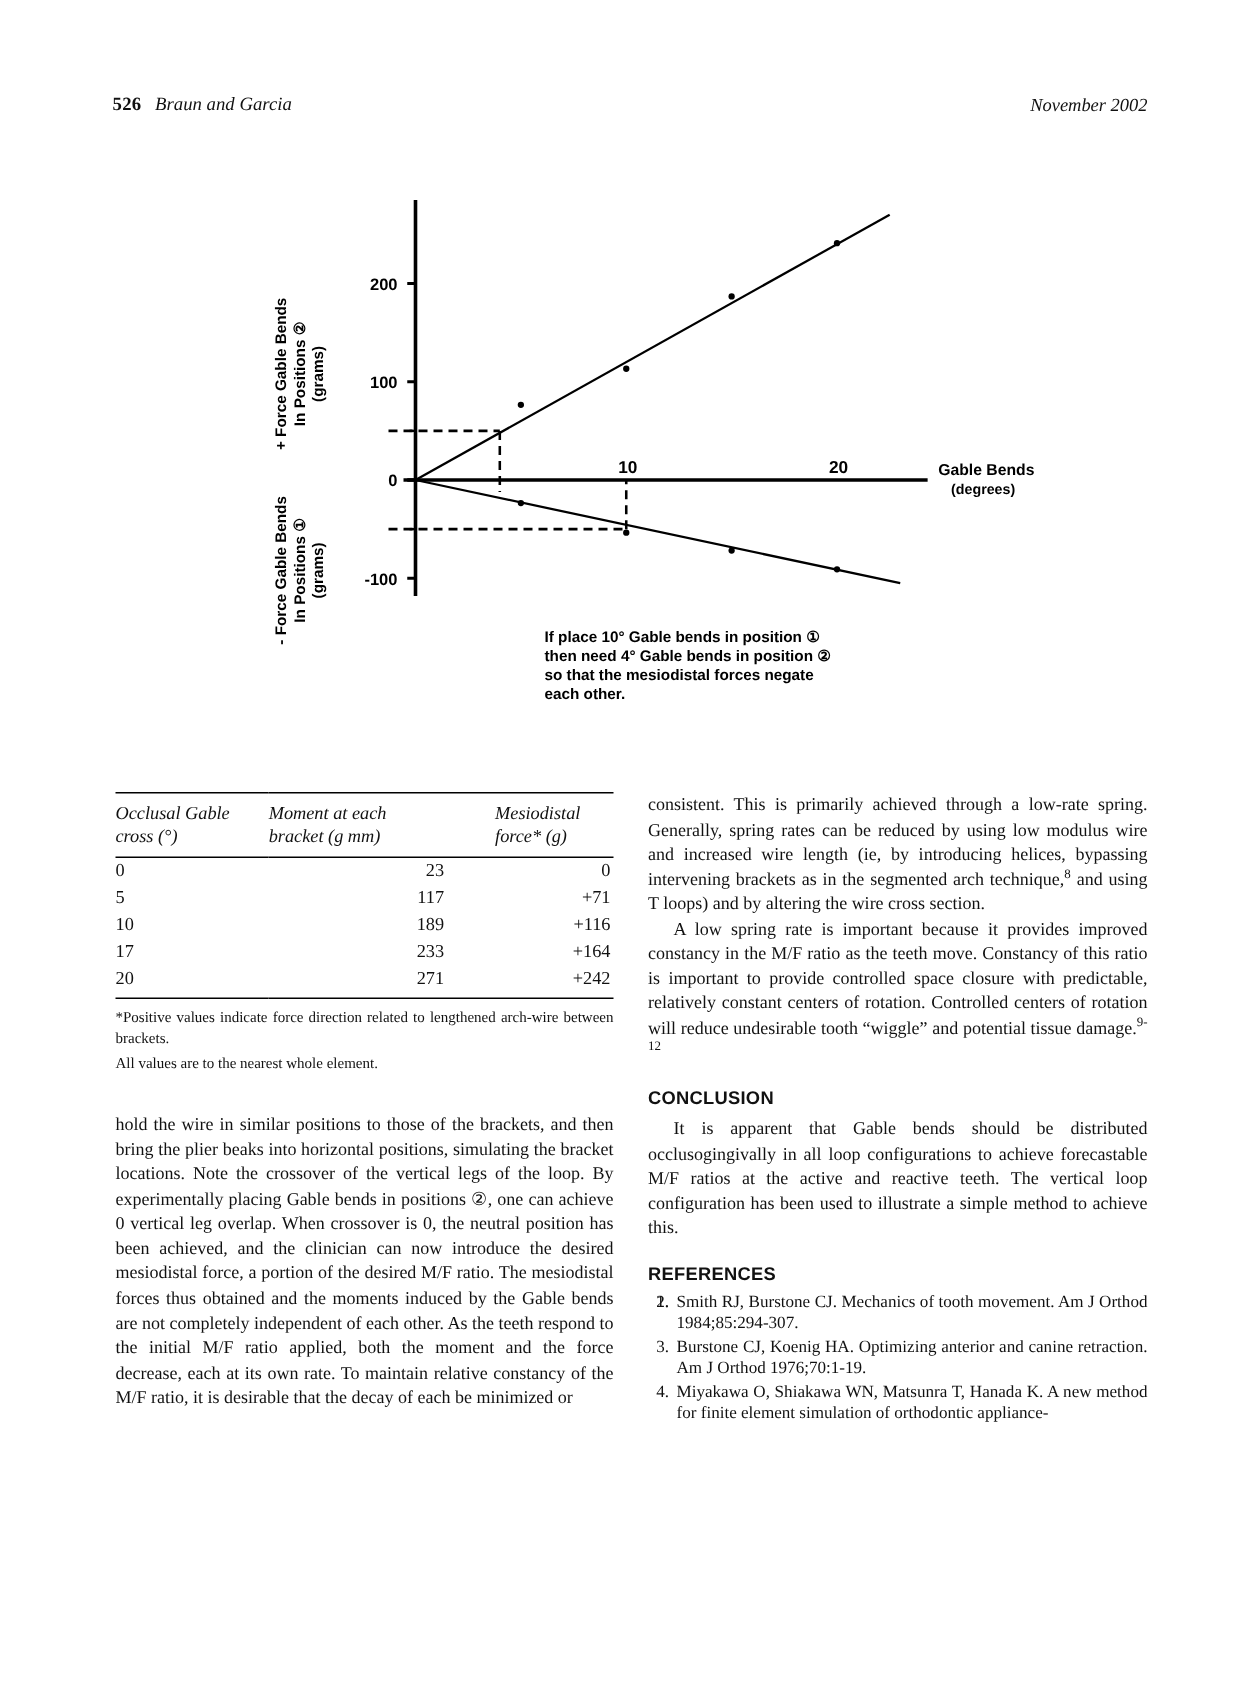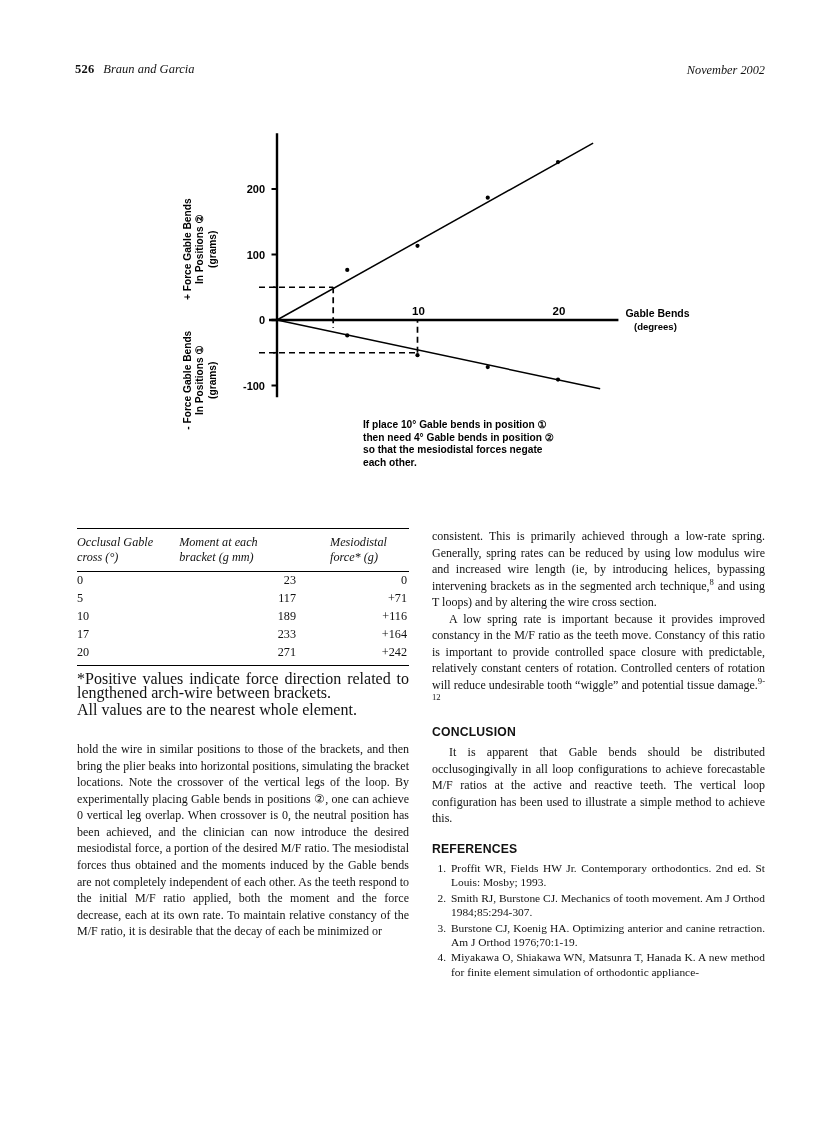--- a/index.html
+++ b/index.html
@@ -128,21 +128,21 @@
   table.data tbody td {
     padding: 1.2px 0;
     line-height: 15.5px;
   }
   .col-b { text-align: right; padding-right: 34px !important; }
   .col-c { text-align: right; padding-right: 2px !important; }
   th.col-b, th.col-c { text-align: left; }
   th.col-b { padding-left: 96px; }
   th.col-c { text-align: right; }
   .tbl-note {
-    font-size: 16px;
+    font-size: 10px;
     line-height: 14px;
     margin-top: 6px;
     text-align: justify;
   }
   .tbl-note.second { margin-top: 3px; }
 
   
   p.body {
     font-size: 12px;
     line-height: 16.55px;
@@ -303,20 +303,20 @@
 
     <p class="body"><span>consistent. This is primarily achieved through a low-rate spring. Generally, spring rates can be reduced by using low modulus wire and increased wire length (ie, by introducing helices, bypassing intervening brackets as in the segmented arch technique,</span><sup>8</sup><span> and using T loops) and by altering the wire cross section.</span></p>
 
     <p class="body indent"><span>A low spring rate is important because it provides improved constancy in the M/F ratio as the teeth move. Constancy of this ratio is important to provide controlled space closure with predictable, relatively constant centers of rotation. Controlled centers of rotation will reduce undesirable tooth “wiggle” and potential tissue damage.</span><sup>9-12</sup></p>
 
     <h2 class="section">CONCLUSION</h2>
     <p class="body indent">It is apparent that Gable bends should be distributed occlusogingivally in all loop configurations to achieve forecastable M/F ratios at the active and reactive teeth. The vertical loop configuration has been used to illustrate a simple method to achieve this.</p>
 
     <h2 class="section">REFERENCES</h2>
     <ol class="refs" id="refs-list">
-        <li><span class="num">1.</span><span>Proffit WR, Fields HW Jr. Contemporary orthodontics. 2nd ed. St Louis: Mosby; 1993.</span></li>
+        <li><span class="num">1.</span></li>
         <li><span class="num">2.</span><span>Smith RJ, Burstone CJ. Mechanics of tooth movement. Am J Orthod 1984;85:294-307.</span></li>
         <li><span class="num">3.</span><span>Burstone CJ, Koenig HA. Optimizing anterior and canine retraction. Am J Orthod 1976;70:1-19.</span></li>
         <li><span class="num">4.</span><span>Miyakawa O, Shiakawa WN, Matsunra T, Hanada K. A new method for finite element simulation of orthodontic appliance-</span></li>
       </ol>
   </div>
 
 </div>
 
 </body></html>

